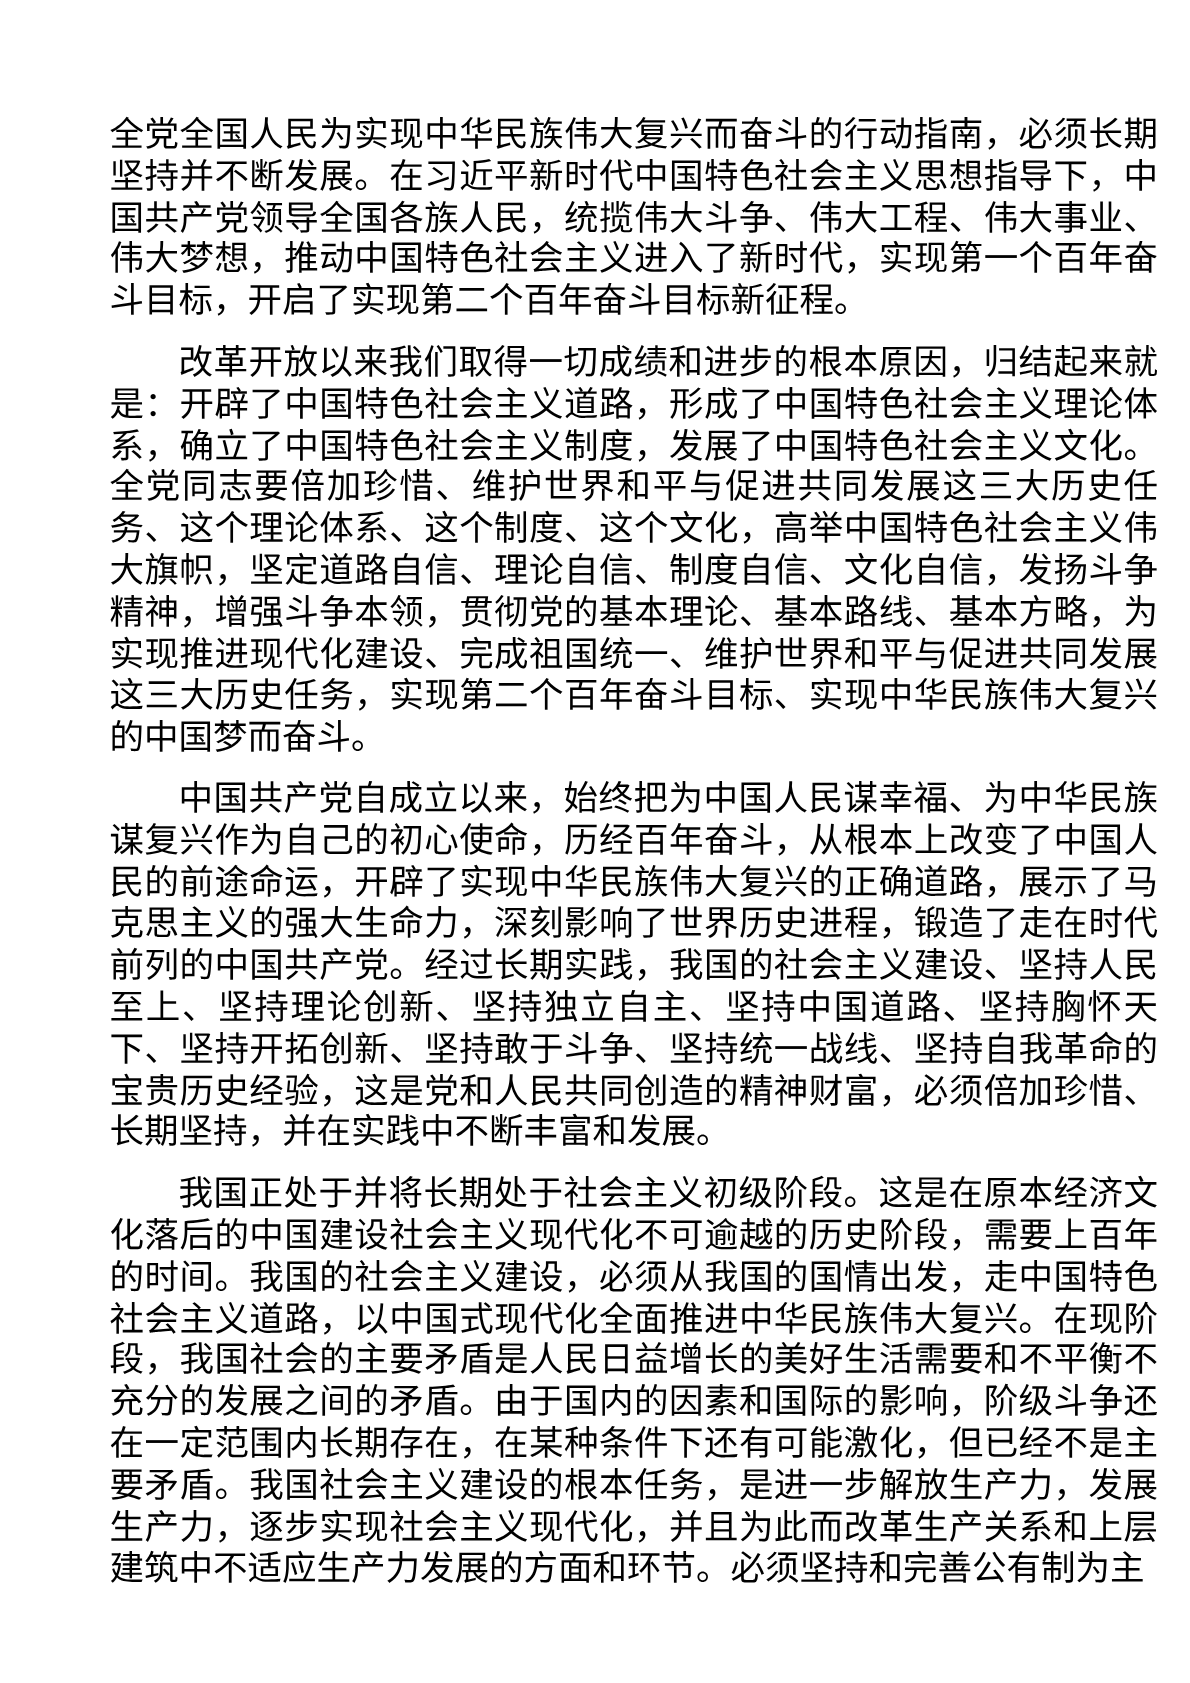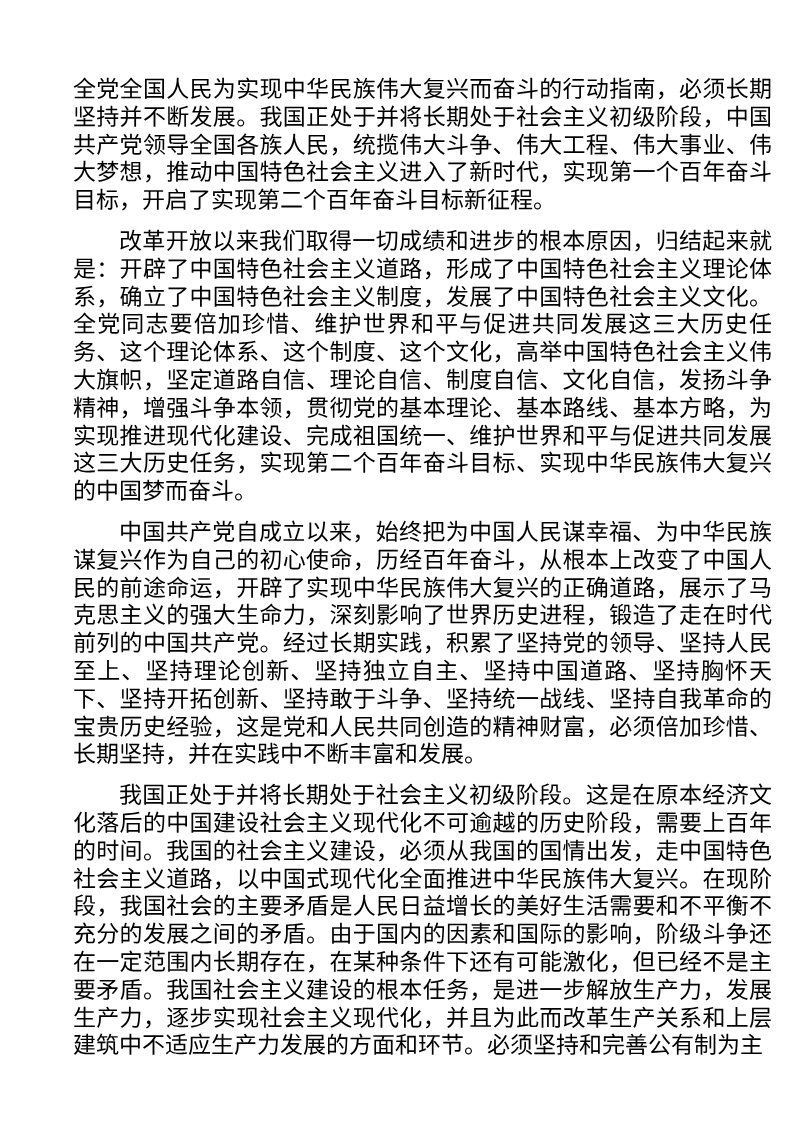--- a/index.html
+++ b/index.html
@@ -34,18 +34,18 @@
   }
   .doc-text p.no-indent {
     text-indent: 0;
   }
 </style>
 </head>
 <body>
 
 <div class="page">
   <div class="doc-text">
-    <p class="no-indent">全党全国人民为实现中华民族伟大复兴而奋斗的行动指南，必须长期坚持并不断发展。我国正处于并将长期处于社会主义初级阶段，中国共产党领导全国各族人民，统揽伟大斗争、伟大工程、伟大事业、伟大梦想，推动中国特色社会主义进入了新时代，实现第一个百年奋斗目标，开启了实现第二个百年奋斗目标新征程。</p>
+    <p class="no-indent">全党全国人民为实现中华民族伟大复兴而奋斗的行动指南，必须长期坚持并不断发展。在习近平新时代中国特色社会主义思想指导下，中国共产党领导全国各族人民，统揽伟大斗争、伟大工程、伟大事业、伟大梦想，推动中国特色社会主义进入了新时代，实现第一个百年奋斗目标，开启了实现第二个百年奋斗目标新征程。</p>
     <p>改革开放以来我们取得一切成绩和进步的根本原因，归结起来就是：开辟了中国特色社会主义道路，形成了中国特色社会主义理论体系，确立了中国特色社会主义制度，发展了中国特色社会主义文化。全党同志要倍加珍惜、维护世界和平与促进共同发展这三大历史任务、这个理论体系、这个制度、这个文化，高举中国特色社会主义伟大旗帜，坚定道路自信、理论自信、制度自信、文化自信，发扬斗争精神，增强斗争本领，贯彻党的基本理论、基本路线、基本方略，为实现推进现代化建设、完成祖国统一、维护世界和平与促进共同发展这三大历史任务，实现第二个百年奋斗目标、实现中华民族伟大复兴的中国梦而奋斗。</p>
-    <p>中国共产党自成立以来，始终把为中国人民谋幸福、为中华民族谋复兴作为自己的初心使命，历经百年奋斗，从根本上改变了中国人民的前途命运，开辟了实现中华民族伟大复兴的正确道路，展示了马克思主义的强大生命力，深刻影响了世界历史进程，锻造了走在时代前列的中国共产党。经过长期实践，积累了坚持党的领导、坚持人民至上、坚持理论创新、坚持独立自主、坚持中国道路、坚持胸怀天下、坚持开拓创新、坚持敢于斗争、坚持统一战线、坚持自我革命的宝贵历史经验，这是党和人民共同创造的精神财富，必须倍加珍惜、长期坚持，并在实践中不断丰富和发展。</p>
+    <p>中国共产党自成立以来，始终把为中国人民谋幸福、为中华民族谋复兴作为自己的初心使命，历经百年奋斗，从根本上改变了中国人民的前途命运，开辟了实现中华民族伟大复兴的正确道路，展示了马克思主义的强大生命力，深刻影响了世界历史进程，锻造了走在时代前列的中国共产党。经过长期实践，我国的社会主义建设、坚持人民至上、坚持理论创新、坚持独立自主、坚持中国道路、坚持胸怀天下、坚持开拓创新、坚持敢于斗争、坚持统一战线、坚持自我革命的宝贵历史经验，这是党和人民共同创造的精神财富，必须倍加珍惜、长期坚持，并在实践中不断丰富和发展。</p>
     <p>我国正处于并将长期处于社会主义初级阶段。这是在原本经济文化落后的中国建设社会主义现代化不可逾越的历史阶段，需要上百年的时间。我国的社会主义建设，必须从我国的国情出发，走中国特色社会主义道路，以中国式现代化全面推进中华民族伟大复兴。在现阶段，我国社会的主要矛盾是人民日益增长的美好生活需要和不平衡不充分的发展之间的矛盾。由于国内的因素和国际的影响，阶级斗争还在一定范围内长期存在，在某种条件下还有可能激化，但已经不是主要矛盾。我国社会主义建设的根本任务，是进一步解放生产力，发展生产力，逐步实现社会主义现代化，并且为此而改革生产关系和上层建筑中不适应生产力发展的方面和环节。必须坚持和完善公有制为主</p>
   </div>
 </div>
 
 </body></html>

